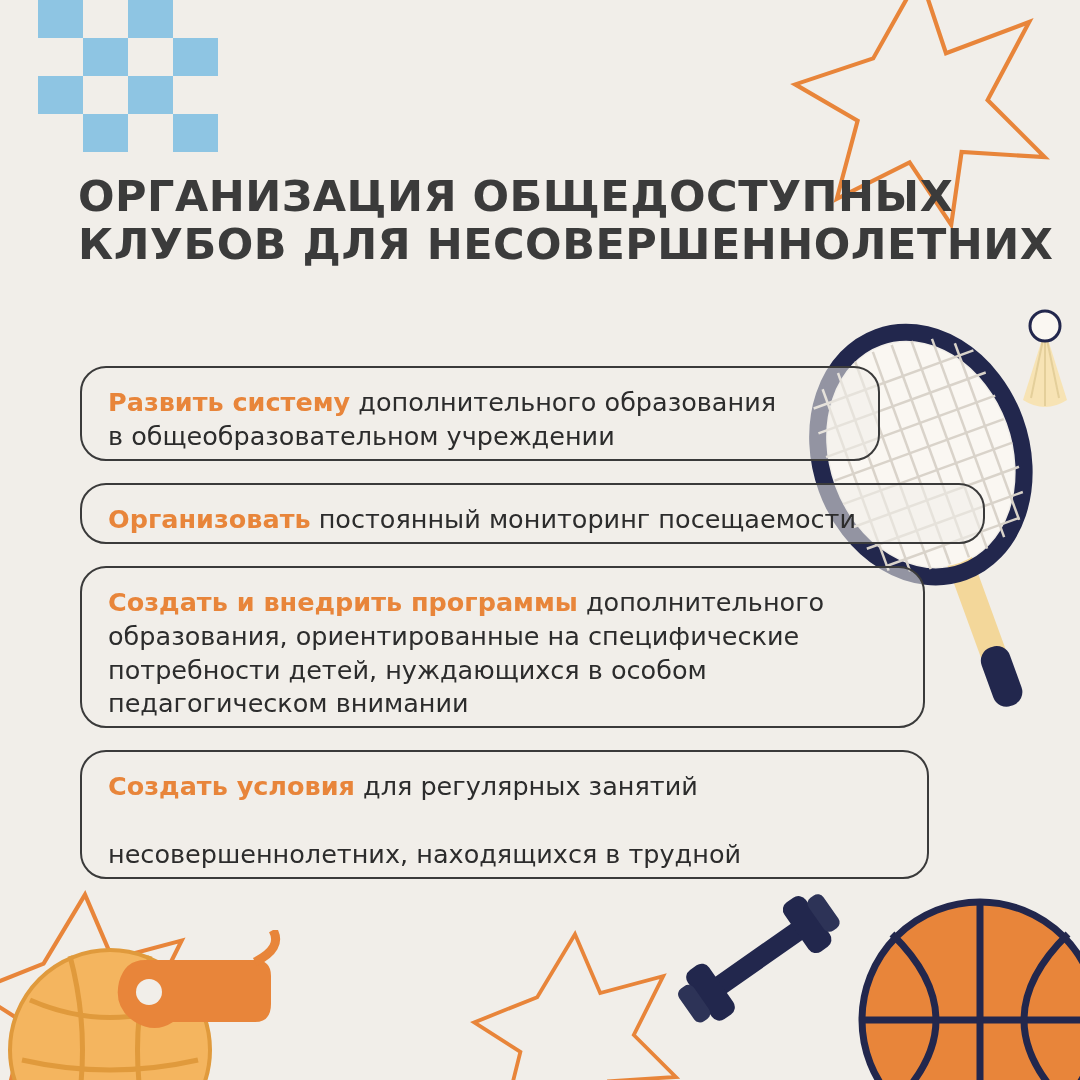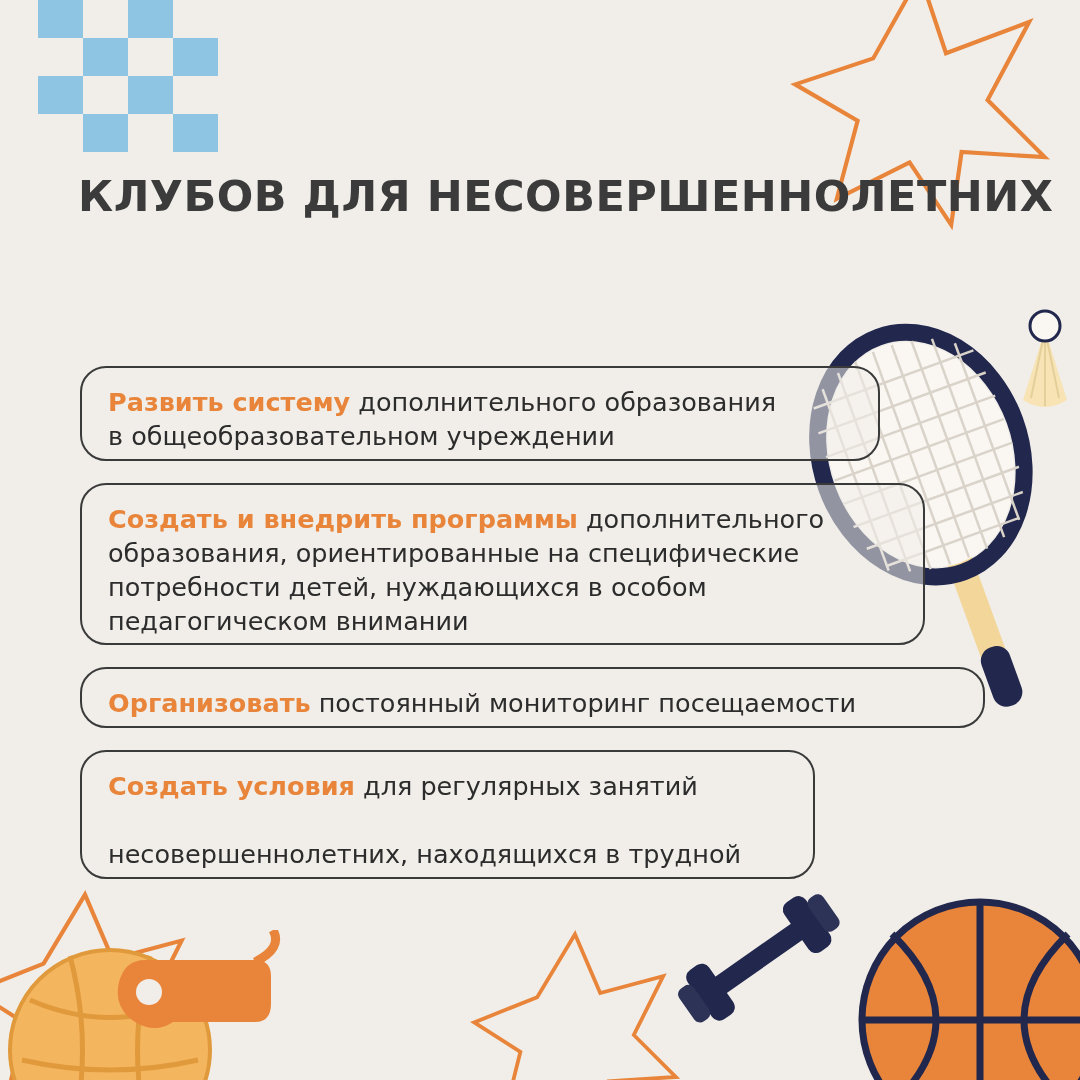--- a/index.html
+++ b/index.html
@@ -108,21 +108,21 @@
     font-family: "DejaVu Sans", "Liberation Sans", sans-serif;
     font-weight: 400;
   }
   .hl {
     color: #e8853a;
     font-weight: 700;
   }
   .card-1 { width: 800px; }
   .card-2 { width: 845px; }
   .card-3 { width: 905px; }
-  .card-4 { width: 735px; }
+  .card-4 { width: 849px; }
 
   
   
   .racket-wrap {
     top: 300px;
     right: -30px;
     width: 330px;
     height: 430px;
   }
   .basketball {
@@ -241,47 +241,48 @@
     <g transform="rotate(-35 100 80)">
       <rect x="40" y="68" width="120" height="20" rx="6" fill="#22274d"></rect>
       <rect x="28" y="48" width="26" height="60" rx="9" fill="#22274d"></rect>
       <rect x="146" y="48" width="26" height="60" rx="9" fill="#22274d"></rect>
       <rect x="12" y="58" width="18" height="40" rx="7" fill="#2d3357"></rect>
       <rect x="170" y="58" width="18" height="40" rx="7" fill="#2d3357"></rect>
     </g>
   </svg>
 
   <div class="title">
+    <span>ОРГАНИЗАЦИЯ ОБЩЕДОСТУПНЫХ</span>
     <span>КЛУБОВ ДЛЯ НЕСОВЕРШЕННОЛЕТНИХ</span>
   </div>
 
   <div class="cards">
 
     <div class="card card-1">
       <p>
         <span class="hl">Развить систему</span><span> дополнительного образования</span><br>
         <span>в общеобразовательном учреждении</span>
+      </p>
+    </div>
+
+    <div class="card card-3">
+      <p>
+        <span class="hl">Организовать</span><span> постоянный мониторинг посещаемости</span>
       </p>
     </div>
 
     <div class="card card-2">
       <p>
         <span class="hl">Создать и внедрить программы</span><span> дополнительного</span><br>
         <span>образования, ориентированные на специфические</span><br>
         <span>потребности детей, нуждающихся в особом</span><br>
         <span>педагогическом внимании</span>
       </p>
     </div>
 
-    <div class="card card-3">
-      <p>
-        <span class="hl">Организовать</span><span> постоянный мониторинг посещаемости</span>
-      </p>
-    </div>
-
     <div class="card card-4">
       <p>
         <span class="hl">Создать условия</span><span> для регулярных занятий</span><br>
         <br>
         <span>несовершеннолетних, находящихся в трудной</span><br>
       </p>
     </div>
 
   </div>
 </div>

